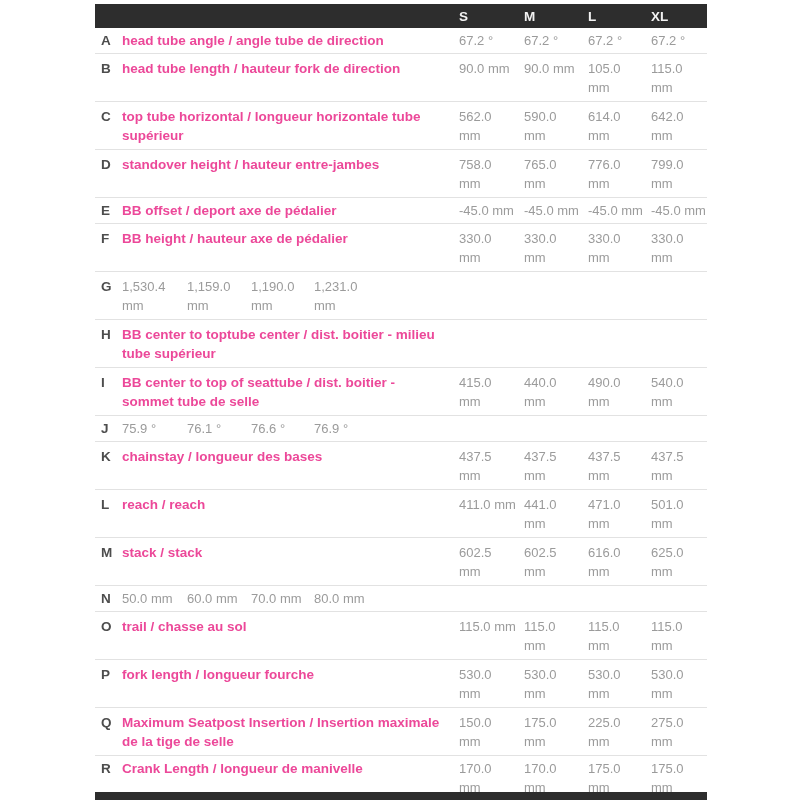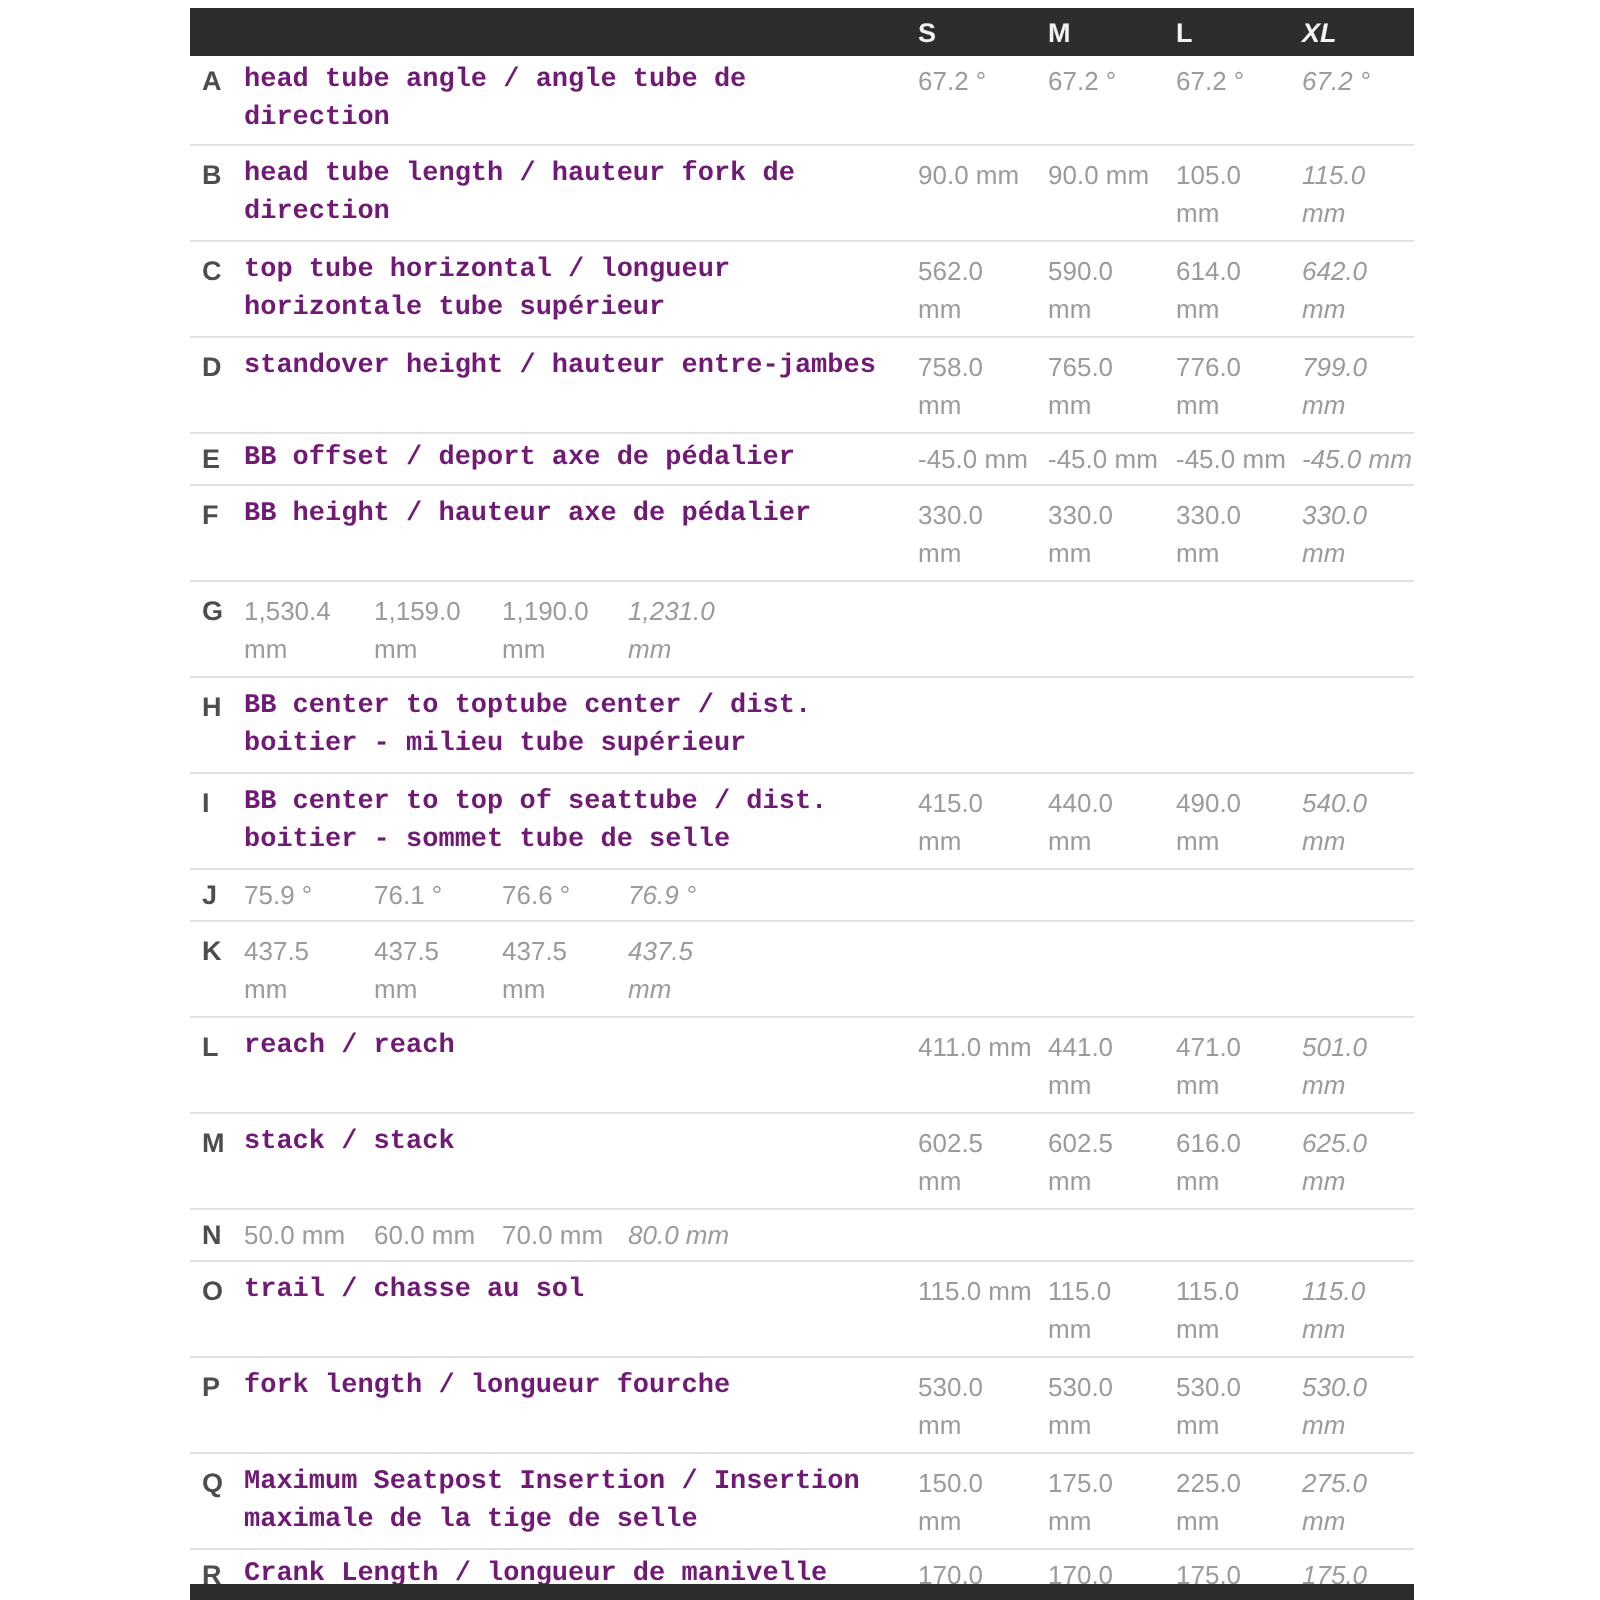--- a/index.html
+++ b/index.html
@@ -41,34 +41,33 @@
     font-weight: bold;
     color: #4d4d4d;
     line-height: 19px;
   }
   .c-label {
     width: 330px;
     padding-right: 5px;
     margin-right: 7px;
     font-size: 13.5px;
     font-weight: bold;
-    color: #701a75;
+    color: #ec4899;
     line-height: 19px;
-    font-family: Liberation Mono, monospace;
   }
   .c-val {
     font-size: 13px;
     color: #9b9b9b;
     line-height: 19px;
     word-wrap: break-word;
   }
   .c-val.s  { width: 65px; padding-right: 8px; }
   .c-val.m  { width: 64px; padding-right: 8px; }
   .c-val.l  { width: 63px; padding-right: 7px; }
-  .c-val.xl { width: 56px; padding-right: 0; font-style: italic; }
+  .c-val.xl { width: 56px; padding-right: 0; }
   .header-bar .c-letter, .header-bar .c-label { visibility: hidden; }
   .footer-bar {
     position: absolute;
     left: 95px;
     bottom: 0;
     width: 612px;
     height: 8px;
     background: #2d2d2d;
   }
 </style>
@@ -161,20 +160,21 @@
   </div>
         <div class="row short">
     <div class="cell c-letter">J</div>
     <div class="cell c-val s">75.9 °</div>
     <div class="cell c-val m">76.1 °</div>
     <div class="cell c-val l">76.6 °</div>
     <div class="cell c-val xl">76.9 °</div>
   </div>
         <div class="row">
     <div class="cell c-letter">K</div>
+    <div class="cell c-label">chainstay / longueur des bases</div>
     <div class="cell c-val s">437.5 mm</div>
     <div class="cell c-val m">437.5 mm</div>
     <div class="cell c-val l">437.5 mm</div>
     <div class="cell c-val xl">437.5 mm</div>
   </div>
         <div class="row">
     <div class="cell c-letter">L</div>
     <div class="cell c-label">reach / reach</div>
     <div class="cell c-val s">411.0 mm</div>
     <div class="cell c-val m">441.0 mm</div>

